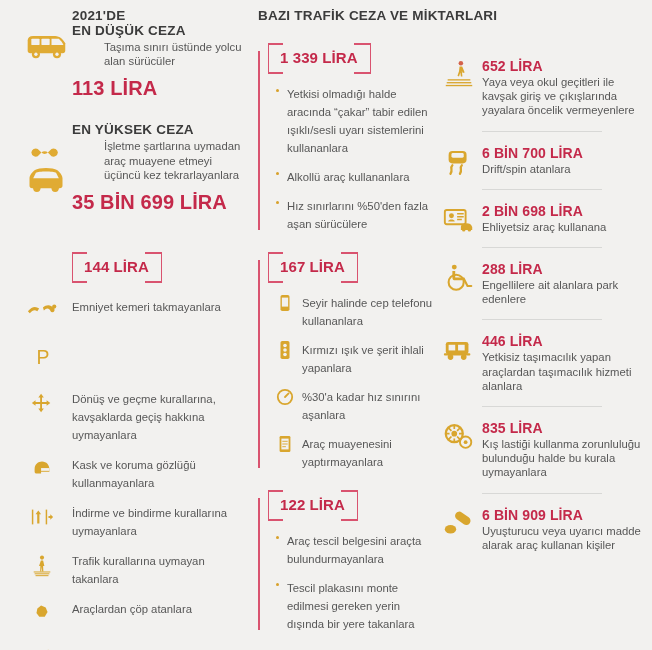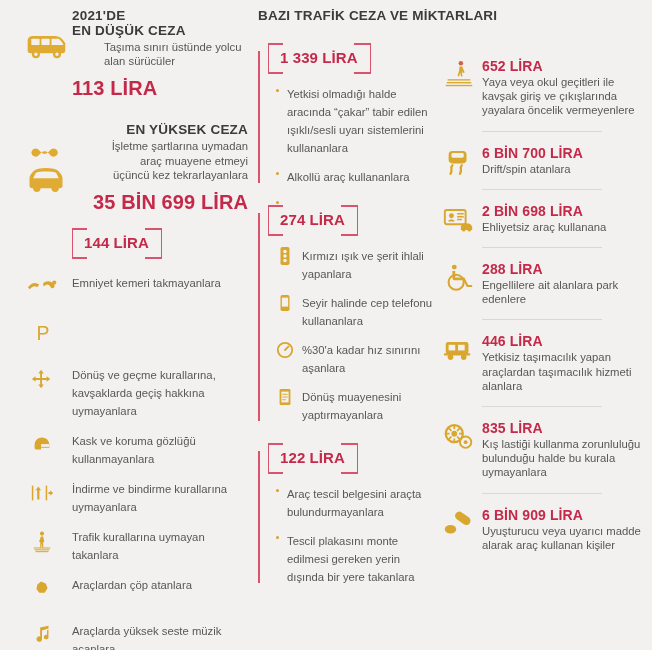--- a/index.html
+++ b/index.html
@@ -116,36 +116,36 @@
         </svg>
       </div>
       <div class="hero-title hd">
         <div>2021'DE</div>
         <div>EN DÜŞÜK CEZA</div>
       </div>
       <div class="hero-desc desc">Taşıma sınırı üstünde yolcu alan sürücüler</div>
       <div class="hero-price price">113 LİRA</div>
     </div>
 
-    <div class="hero tall" style="margin-top:22px;text-align:right;">
+    <div class="hero tall" style="margin-top:22px;">
       <div class="hero-icon">
         <svg viewBox="0 0 48 58" width="44" height="56">
           <path d="M8 10 a5 5 0 0 1 7 -4 l4 4 a5 5 0 0 0 7 0 l4 -4 a5 5 0 0 1 7 4 a5 5 0 0 1 -7 4 l-4 -4 a5 5 0 0 0 -7 0 l-4 4 a5 5 0 0 1 -7 -4Z" fill="#e0ab33"></path>
           <path d="M6 46 L6 38 C6 35 9 31 12 29 C16 26 32 26 36 29 C39 31 42 35 42 38 L42 46 C42 48 41 49 39 49 L9 49 C7 49 6 48 6 46Z" fill="#e0ab33"></path>
           <path d="M13 32 C16 30 32 30 35 32 L38 38 L10 38Z" fill="#f2f1ef"></path>
           <circle cx="14" cy="49" r="4" fill="#e0ab33"></circle>
             <circle cx="34" cy="49" r="4" fill="#e0ab33"></circle>
         </svg>
       </div>
       <div class="hero-title hd">EN YÜKSEK CEZA</div>
       <div class="hero-desc desc">İşletme şartlarına uymadan araç muayene etmeyi üçüncü kez tekrarlayanlara</div>
       <div class="hero-price price">35 BİN 699 LİRA</div>
     </div>
 
-    <div style="margin-left:54px; margin-top:14px;">
+    <div style="margin-left:54px; margin-top:38px;">
       <div class="badge">
         <span class="bt-r"></span><span class="bb-l"></span>
         <span class="price">144 LİRA</span>
       </div>
     </div>
 
     <div class="l-list" id="left-list">
         <div class="l-item"><span class="li-ic">
             <svg viewBox="0 0 34 20" width="32" height="19">
               <path d="M2 13 C6 8 10 7 14 10 L12 13 C9 11 7 12 4 15Z" fill="#d9a62e"></path>
@@ -213,54 +213,54 @@
       <span class="price">1 339 LİRA</span>
     </div><div class="m-bullets">
             <div class="m-bullet">
         <span class="dot"></span>
         <span class="desc">Yetkisi olmadığı halde aracında “çakar” tabir edilen ışıklı/sesli uyarı sistemlerini kullananlara</span></div>
             <div class="m-bullet">
         <span class="dot"></span>
         <span class="desc">Alkollü araç kullananlara</span></div>
             <div class="m-bullet">
         <span class="dot"></span>
-        </div>
+        <span class="desc">Hız sınırlarını %50'den fazla aşan sürücülere</span></div>
           </div></div>
         <div class="m-group"><span class="rule"></span>
     <div class="badge">
       <span class="bt-r"></span><span class="bb-l"></span>
-      <span class="price">274 LİRA</span>
+      <span class="price">167 LİRA</span>
     </div><div class="m-bullets">
+            <div class="m-irow"><span class="mi">
+                <svg viewBox="0 0 20 22" width="18" height="20">
+                  <rect x="5" y="2" width="10" height="18" rx="2" fill="#d9a62e"></rect>
+                  <rect x="6.5" y="5" width="7" height="10" fill="#f2f1ef"></rect>
+                </svg>
+              </span><span class="desc">Seyir halinde cep telefonu kullananlara</span></div>
             <div class="m-irow"><span class="mi">
                 <svg viewBox="0 0 20 22" width="18" height="20">
                   <rect x="5" y="1" width="10" height="20" rx="2" fill="#d9a62e"></rect>
                   <circle cx="10" cy="6" r="2" fill="#f2f1ef"></circle>
                   <circle cx="10" cy="11" r="2" fill="#f2f1ef"></circle>
                   <circle cx="10" cy="16" r="2" fill="#f2f1ef"></circle>
                 </svg>
               </span><span class="desc">Kırmızı ışık ve şerit ihlali yapanlara</span></div>
-            <div class="m-irow"><span class="mi">
-                <svg viewBox="0 0 20 22" width="18" height="20">
-                  <rect x="5" y="2" width="10" height="18" rx="2" fill="#d9a62e"></rect>
-                  <rect x="6.5" y="5" width="7" height="10" fill="#f2f1ef"></rect>
-                </svg>
-              </span><span class="desc">Seyir halinde cep telefonu kullananlara</span></div>
             <div class="m-irow"><span class="mi">
                 <svg viewBox="0 0 20 22" width="18" height="20">
                   <circle cx="10" cy="11" r="8" fill="none" stroke="#d9a62e" stroke-width="2"></circle>
                   <path d="M10 11 L14 7" stroke="#d9a62e" stroke-width="2" stroke-linecap="round"></path>
                 </svg>
               </span><span class="desc">%30'a kadar hız sınırını aşanlara</span></div>
             <div class="m-irow"><span class="mi">
                 <svg viewBox="0 0 20 22" width="18" height="20">
                   <rect x="4" y="2" width="12" height="18" rx="1.5" fill="#d9a62e"></rect>
                   <rect x="6" y="5" width="8" height="12" fill="#f2f1ef"></rect>
                   <path d="M7 8h6M7 11h6M7 14h4" stroke="#d9a62e" stroke-width="1"></path>
                 </svg>
-              </span><span class="desc">Dönüş muayenesini yaptırmayanlara</span></div>
+              </span><span class="desc">Araç muayenesini yaptırmayanlara</span></div>
           </div></div>
         <div class="m-group"><span class="rule"></span>
     <div class="badge">
       <span class="bt-r"></span><span class="bb-l"></span>
       <span class="price">122 LİRA</span>
     </div><div class="m-bullets">
             <div class="m-bullet">
         <span class="dot"></span>
         <span class="desc">Araç tescil belgesini araçta bulundurmayanlara</span></div>
             <div class="m-bullet">

